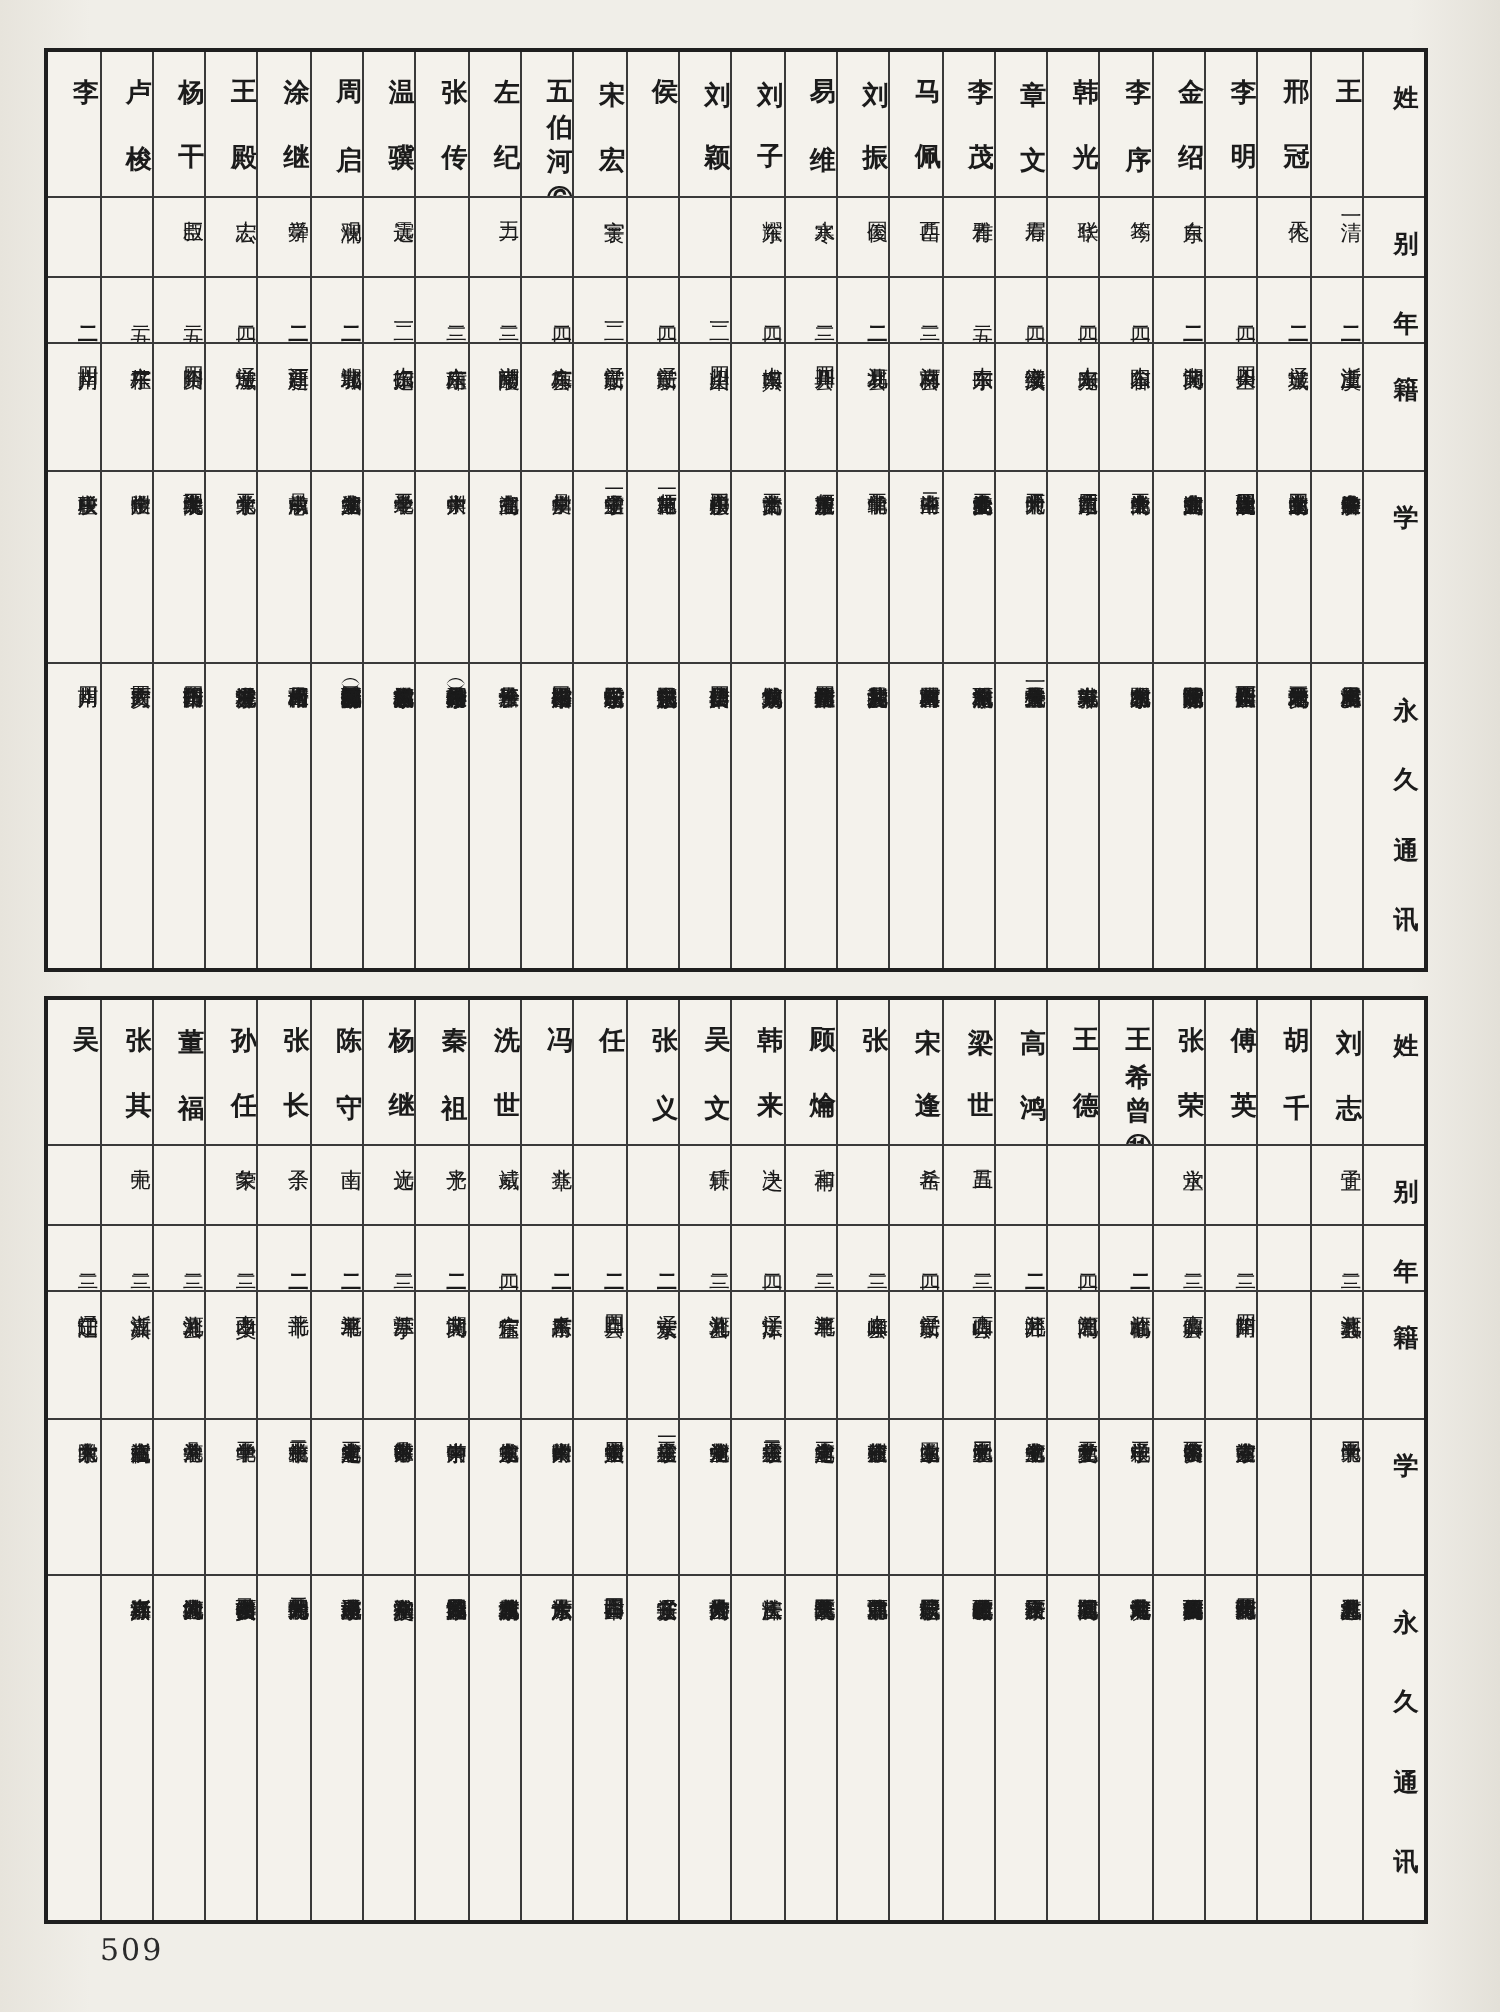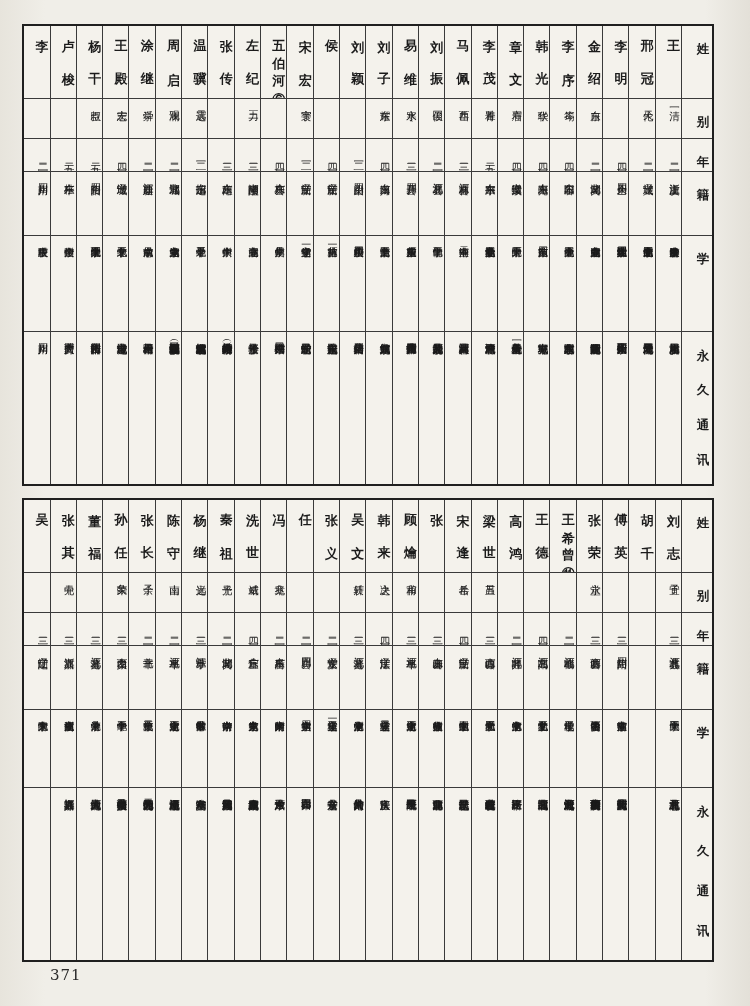--- a/index.html
+++ b/index.html
@@ -475,13 +475,13 @@
     <div class="col">
       <div class="cell name">吴畏</div>
       <div class="cell alias"></div>
       <div class="cell age">二三</div>
       <div class="cell native">辽宁辽阳</div>
       <div class="cell education">东北大学附中</div>
       <div class="cell address"></div>
     </div>
   </div>
 
-<span class="page-number">371</span>
+<span class="page-number">509</span>
 
 </body></html>

